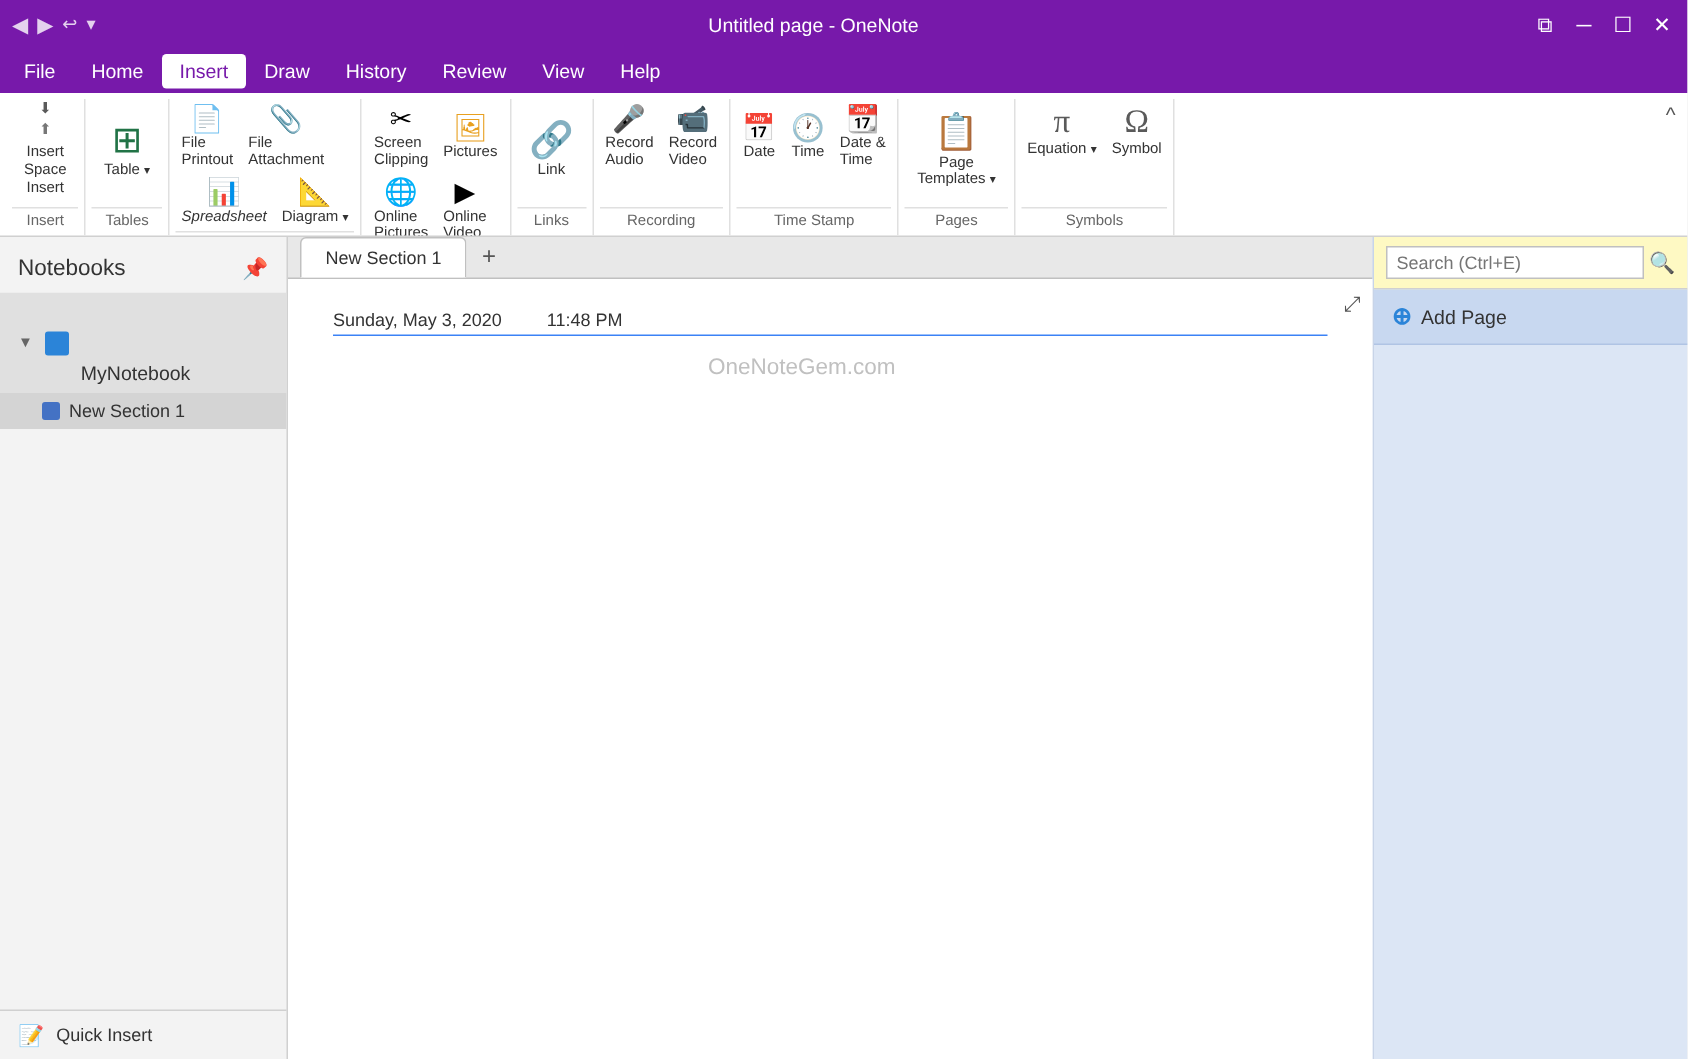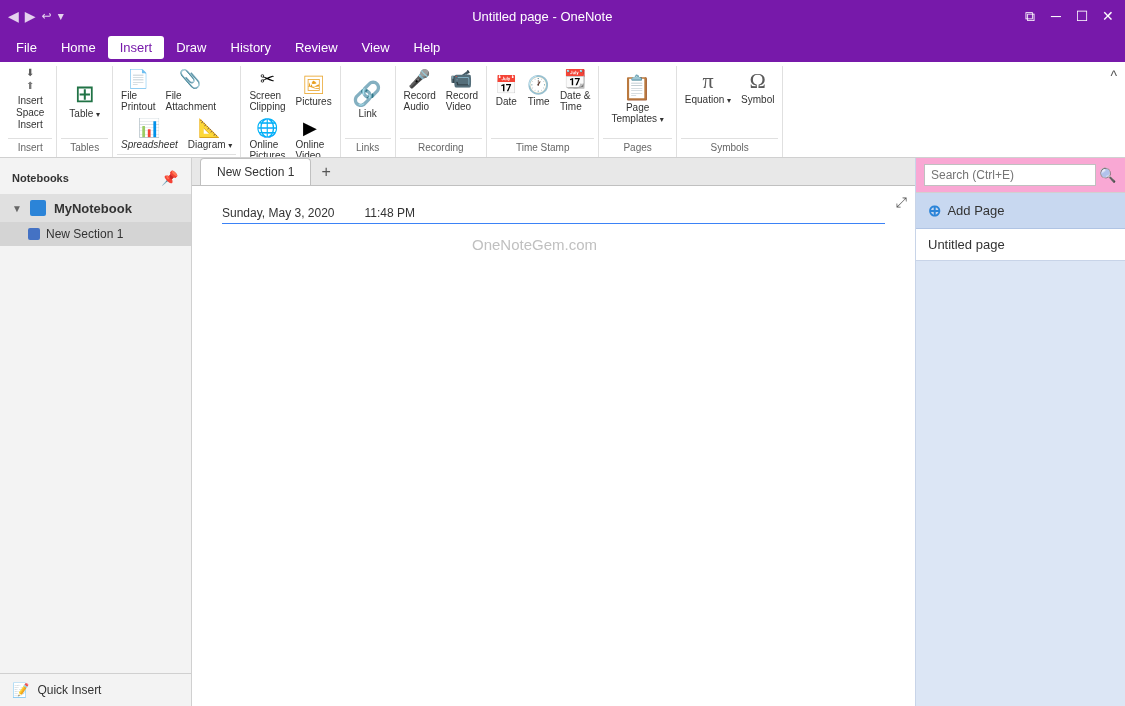--- a/index.html
+++ b/index.html
@@ -90,33 +90,33 @@
       border-right: 1px solid #d0d0d0;
       display: flex;
       flex-direction: column;
     }
     .sidebar-header {
       padding: 12px 12px 8px 12px;
       display: flex;
       align-items: center;
       justify-content: space-between;
     }
-    .sidebar-title { font-size: 11px; font-weight: 700; color: #333; }
+    .sidebar-title { font-size: 15px; font-weight: 400; color: #333; }
     .sidebar-pin { font-size: 14px; color: #555; cursor: pointer; }
     .notebook-list { flex: 1; overflow-y: auto; }
     .notebook-item {
       display: flex;
       align-items: center;
       padding: 6px 12px;
       cursor: pointer;
       gap: 8px;
     }
     .notebook-item.active { background: #e0e0e0; }
     .notebook-icon { width: 16px; height: 16px; background: #2b84d8; border-radius: 2px; flex-shrink: 0; }
-    .notebook-label { font-size: 13px; color: #333; font-weight: 700; }
+    .notebook-label { font-size: 13px; color: #333; font-weight: 400; margin-top: 40px; }
 
     .section-item {
       display: flex;
       align-items: center;
       padding: 5px 12px 5px 28px;
       cursor: pointer;
       gap: 6px;
     }
     .section-item.active { background: #d4d4d4; }
     .section-icon { width: 12px; height: 12px; background: #4472c4; border-radius: 2px; flex-shrink: 0; }
@@ -206,21 +206,21 @@
       width: 210px;
       background: #dce6f5;
       border-left: 1px solid #c8d4e8;
       display: flex;
       flex-direction: column;
     }
     .pages-search {
       display: flex;
       align-items: center;
       padding: 6px 8px;
-      background: #f9a8d4;
+      background: #fef9c3;
       border-bottom: 1px solid #d0d0d0;
       gap: 4px;
     }
     .pages-search input {
       flex: 1;
       border: 1px solid #c0c0c0;
       padding: 3px 6px;
       font-size: 12px;
       outline: none;
       color: #999;
@@ -494,18 +494,15 @@
 
   <div class="pages-panel">
     <div class="pages-search">
       <input type="text" style="flex: 1 1 0%; border: 1px solid rgb(192, 192, 192); padding: 3px 6px; font-size: 12px; color: rgb(153, 153, 153); outline: none;" placeholder="Search (Ctrl+E)">
       <span class="search-btn">🔍</span>
     </div>
     <div class="add-page-btn">
       <span class="add-page-icon" style="font-size:16px; color:#2b84d8;">⊕</span>
       <span class="add-page-label" style="font-size:13px; color:#333;">Add Page</span>
     </div>
-    <div class="page-item active">
-      <span class="page-item-title">Untitled page</span>
-    </div>
   </div>
 
 </div>
 
 </body></html>

